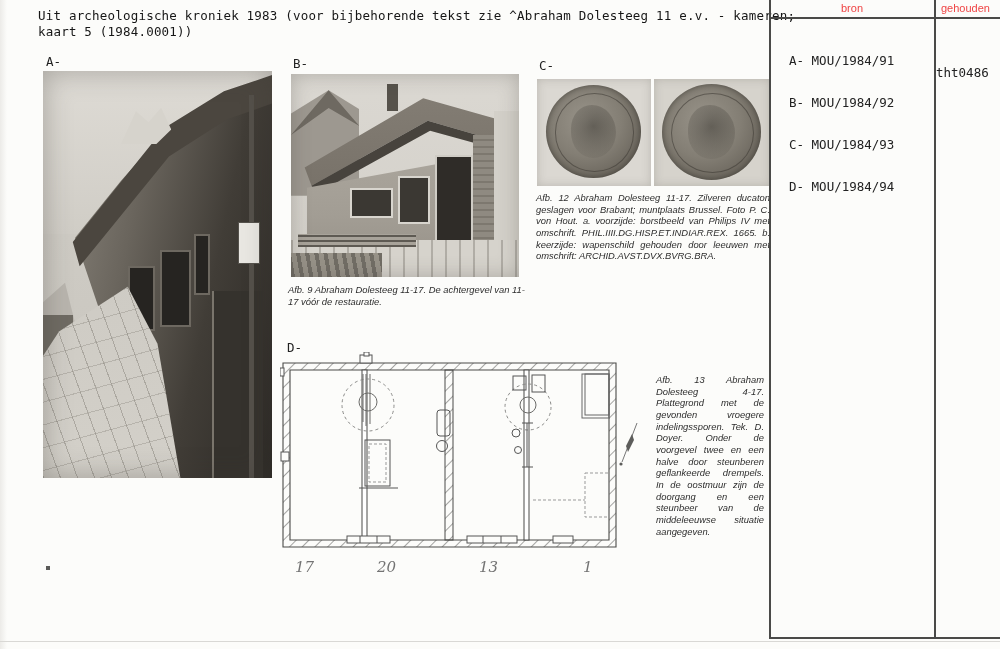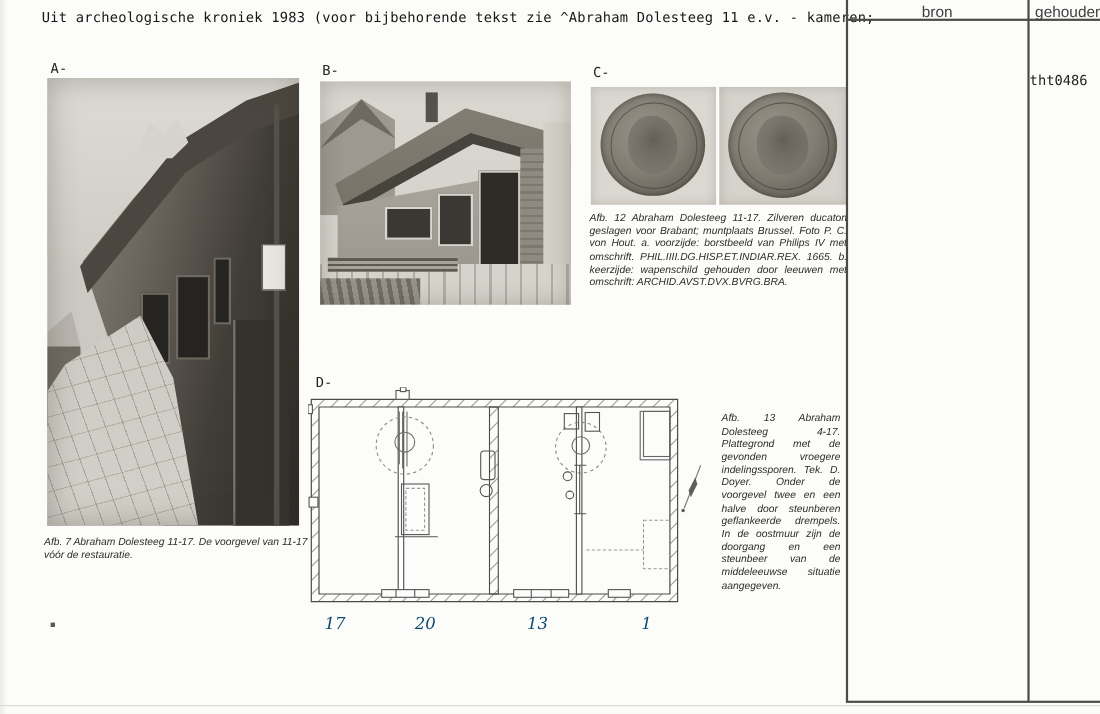--- a/index.html
+++ b/index.html
@@ -65,38 +65,39 @@
   .coin{position:absolute;left:9px;top:6px;width:95px;height:93px;border-radius:50%;
         background:radial-gradient(circle at 42% 38%,#99948a 0%,#837e74 45%,#6b665d 75%,#585349 100%);
         box-shadow:inset 0 0 6px rgba(40,38,34,.6);}
   .coin::after{content:"";position:absolute;left:9%;top:9%;width:82%;height:82%;border-radius:50%;
         border:1px solid rgba(58,55,50,.55);}
   .coin::before{content:"";position:absolute;left:26%;top:22%;width:48%;height:56%;border-radius:46% 54% 50% 50%;
         background:radial-gradient(circle at 50% 40%,rgba(60,57,51,.55),rgba(60,57,51,.15) 70%,transparent);}
 
   
   .plan-svg{left:280px;top:352px;}
-  .plan-num{font-family:"DejaVu Serif",serif;font-style:italic;font-size:15px;color:#0c4a6e;}
+  .plan-num{font-family:"DejaVu Serif",serif;font-style:italic;font-size:15px;color:#737373;}
 
   
   .tline{background:#4a4a48;}
-  .th{font-size:14px;color:#404040;}
+  .th{font-size:11px;color:#ef4444;}
   .trows{font-size:12.5px;line-height:14px;color:#222;white-space:pre;}
   .spot{left:46px;top:566px;width:4px;height:4px;background:#5a5a58;}
   .scan-bottom{left:0px;top:641px;width:1000px;height:1px;background:#d9d8d5;}
   .scan-left{left:0;top:0;width:7px;height:649px;background:linear-gradient(90deg,#ecebe8,rgba(255,255,255,0));}
 </style>
 </head>
 <body>
 
 <div class="page">
   <div class="abs scan-left"></div>
 
   <div class="abs header mono">
     <div>Uit archeologische kroniek 1983 (voor bijbehorende tekst zie ^Abraham Dolesteeg 11 e.v. - kameren;</div>
+    <div>kaart 5 (1984.0001))</div>
   </div>
 
   <span class="abs fig-label mono" style="left:46px;top:54px;">A-</span>
   <span class="abs fig-label mono" style="left:293px;top:56px;">B-</span>
   <span class="abs fig-label mono" style="left:539px;top:58px;">C-</span>
   <span class="abs fig-label mono" style="left:287px;top:340px;">D-</span>
 
   <div class="abs photoA">
     <div class="abs pA-sky"></div>
     <div class="abs pA-alley"></div>
@@ -106,39 +107,39 @@
     <div class="abs pA-rooftear"></div>
     <div class="abs pA-win" style="left:37%;top:48%;width:10%;height:15%;"></div>
     <div class="abs pA-win" style="left:51%;top:44%;width:12%;height:18%;"></div>
     <div class="abs pA-win" style="left:66%;top:40%;width:5%;height:14%;"></div>
     <div class="abs pA-door"></div>
     <div class="abs pA-pipe"></div>
     <div class="abs pA-sign"></div>
     <div class="abs pA-pave"></div>
     <div class="abs pA-vig"></div>
   </div>
-  <div class="abs caption" style="left:40px;top:486px;width:243px;">Afb. 7   Abraham Dolesteeg 11-17. De voorgevel van 11-17 vóór de restauratie.</div>
 
   <div class="abs photoB">
     <div class="abs pB-backhouse"></div>
     <div class="abs pB-backroof"></div>
     <div class="abs pB-roof"></div>
     <div class="abs pB-eave"></div>
     <div class="abs pB-chimney"></div>
     <div class="abs pB-wall"></div>
     <div class="abs pB-win" style="left:26%;top:56%;width:17%;height:13%;"></div>
     <div class="abs pB-win" style="left:47%;top:50%;width:12%;height:22%;"></div>
     <div class="abs pB-door"></div>
     <div class="abs pB-pier"></div>
     <div class="abs pB-side"></div>
     <div class="abs pB-ground"></div>
     <div class="abs pB-planks"></div>
     <div class="abs pB-rubble"></div>
     <div class="abs pB-vig"></div>
   </div>
+  <div class="abs caption" style="left:288px;top:284px;width:238px;">Afb. 9   Abraham Dolesteeg 11-17. De achtergevel van 11-17 vóór de restauratie.</div>
 
   <div class="abs coinbox" style="left:537px;">
     <div class="coin"></div>
   </div>
   <div class="abs coinbox" style="left:654px;width:116px;background:#d6d3cc;">
     <div class="coin" style="left:8px;top:5px;width:99px;height:96px;"></div>
   </div>
   <div class="abs caption just" style="left:536px;top:192px;width:234px;">Afb. 12   Abraham Dolesteeg 11-17. Zilveren ducaton geslagen voor Brabant; muntplaats Brussel. Foto P. C. von Hout. a. voorzijde: borstbeeld van Philips IV met omschrift. PHIL.IIII.DG.HISP.ET.INDIAR.REX. 1665. b. keerzijde: wapenschild gehouden door leeuwen met omschrift: ARCHID.AVST.DVX.BVRG.BRA.</div>
 
   <svg class="abs plan-svg" width="360" height="212" viewBox="0 0 360 212">
@@ -212,17 +213,23 @@
   <div class="abs caption just" style="left:656px;top:374px;width:108px;">Afb. 13   Abraham Dolesteeg 4-17. Plattegrond met de gevonden vroegere indelingssporen. Tek. D. Doyer. Onder de voorgevel twee en een halve door steunberen geflankeerde drempels. In de oostmuur zijn de doorgang en een steunbeer van de middeleeuwse situatie aangegeven.</div>
 
   <div class="abs tline" style="left:769px;top:0;width:2px;height:638px;"></div>
   <div class="abs tline" style="left:934px;top:0;width:2px;height:638px;"></div>
   <div class="abs tline" style="left:769px;top:17px;width:231px;height:2px;"></div>
   <div class="abs tline" style="left:769px;top:637px;width:231px;height:2px;"></div>
 
   <div class="abs th" style="left:770px;top:2px;width:164px;text-align:center;">bron</div>
   <div class="abs th" style="left:941px;top:2px;">gehouden</div>
 
+  <div class="abs trows mono" style="left:789px;top:26px;">
+    <div>A- MOU/1984/91</div>
+    <div>B- MOU/1984/92</div>
+    <div>C- MOU/1984/93</div>
+    <div>D- MOU/1984/94</div>
+  </div>
   <div class="abs trows mono" style="left:936px;top:66px;">tht0486</div>
 
   <div class="abs spot"></div>
   <div class="abs scan-bottom"></div>
 </div>
 
 </body></html>

